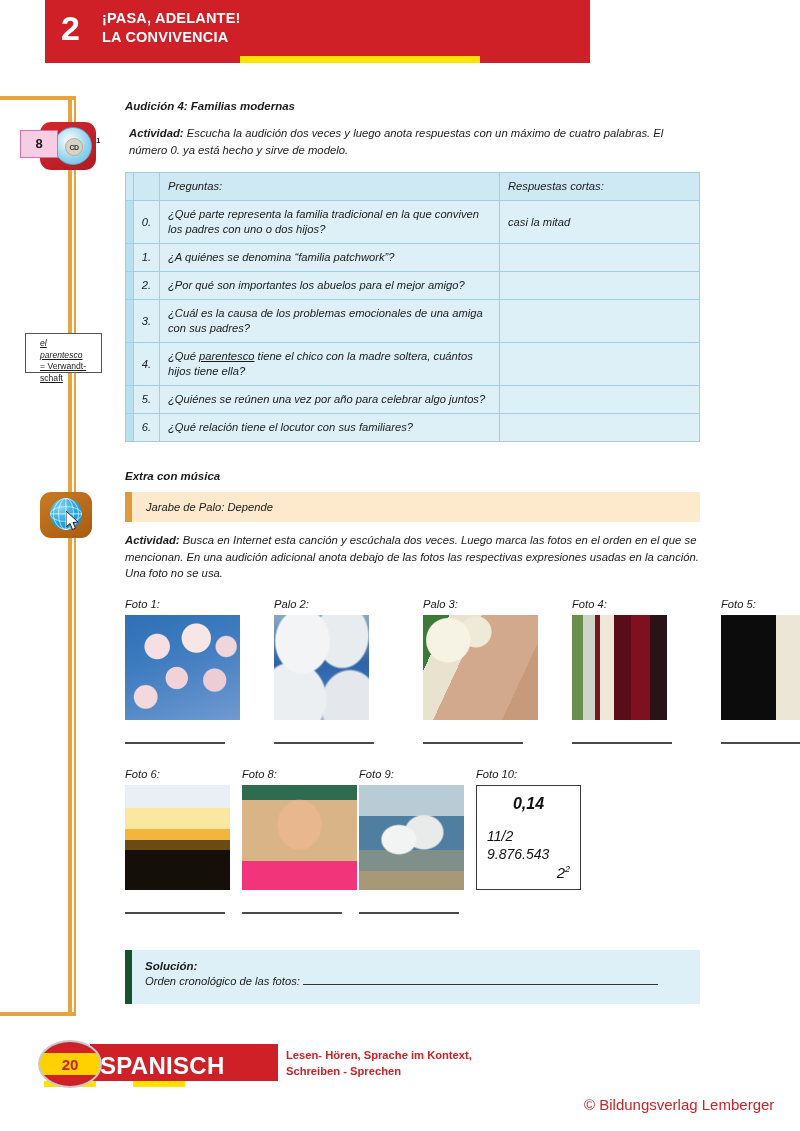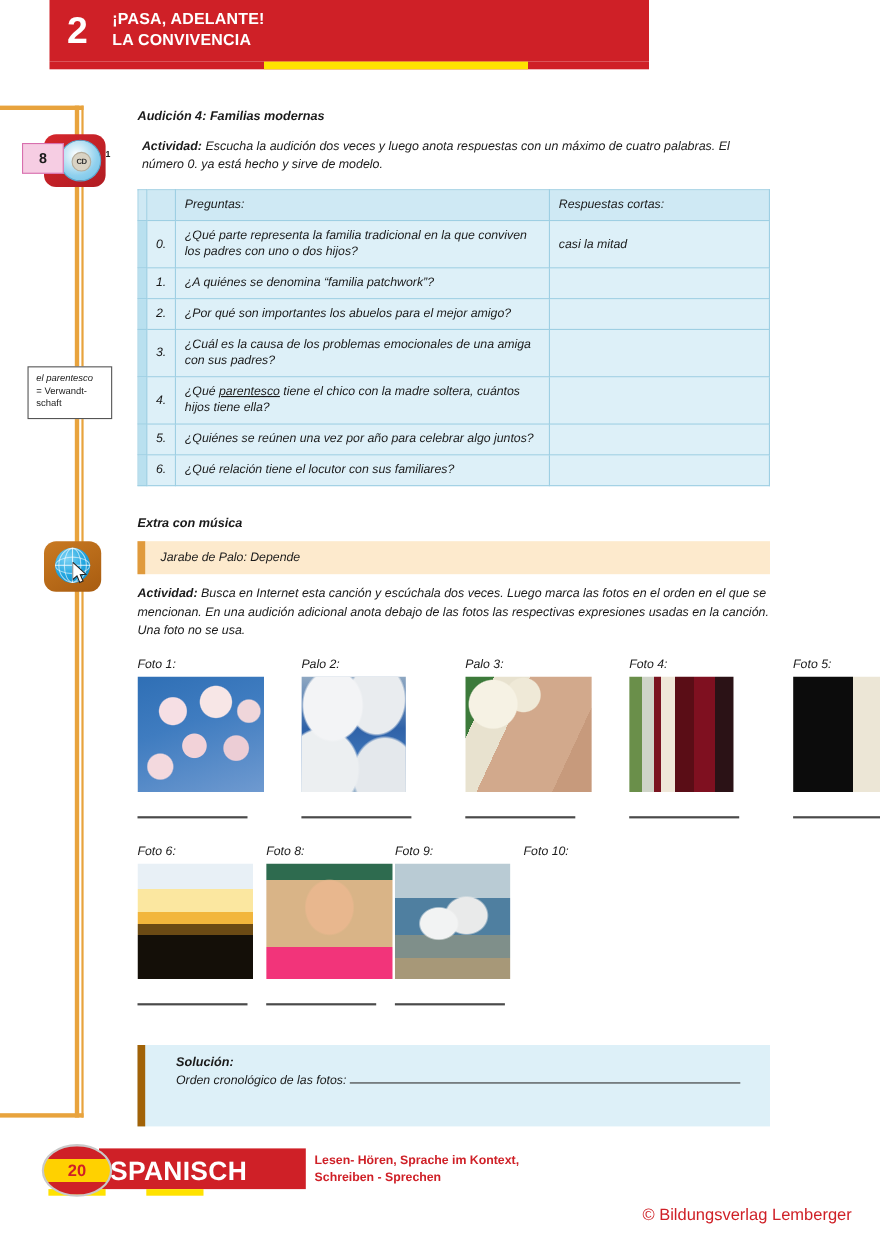--- a/index.html
+++ b/index.html
@@ -78,23 +78,23 @@
   }
   .track-badge {
     position:absolute; left:20px; top:130px; width:38px; height:28px;
     background:#f6cde3; border:1.5px solid #d86fae;
     text-align:center; line-height:25px;
     font-size:13px; font-weight:bold; color:#1a1a1a;
   }
 
   
   .vocab-box {
-    position:absolute; left:25px; top:333px; width:77px; height:48px;
+    position:absolute; left:25px; top:333px; width:77px; height:40px;
     background:#ffffff; border:1px solid #555;
-    padding:4px 7px; font-size:8.6px; line-height:11.5px; color:#1a1a1a;
+    padding:4px 14px; font-size:8.6px; line-height:11.5px; color:#1a1a1a;text-decoration:underline;
   }
   .vocab-es { font-style:italic; }
 
   
   .globe-icon {
     position:absolute; left:40px; top:492px; width:52px; height:46px;
     background:linear-gradient(150deg,#c97a22 0%,#a85c10 100%);
     border-radius:11px;
   }
   .globe-ball {
@@ -184,22 +184,22 @@
   }
   .nb1 { position:absolute; top:9px; left:0; width:100%; text-align:center;
          font-size:16px; font-weight:bold; }
   .nb2 { position:absolute; top:42px; left:10px; font-size:14px; }
   .nb3 { position:absolute; top:60px; left:10px; font-size:14px; }
   .nb4 { position:absolute; top:78px; right:10px; font-size:15px; }
   .nb4 sup { font-size:9px; }
 
   
   .sol-box {
-    width:575px; height:74px; background:#ddf0f8;
-    border-left:7px solid #a16207; padding:10px 0 0 28px;
+    width:575px; height:54px; background:#ddf0f8;
+    border-left:7px solid #14532d; padding:10px 0 0 13px;
   }
   .sol-title { font-weight:bold; font-style:italic; font-size:11.5px; color:#1a1a1a; }
   .sol-line { font-style:italic; font-size:11.2px; color:#1a1a1a; margin-top:2px; }
   .sol-rule { display:inline-block; width:355px; border-bottom:1px solid #333; height:11px; }
 
   
   .footer-banner {
     position:absolute; left:90px; top:1044px; width:188px; height:37px;
     background:#cf2027;
   }
@@ -440,20 +440,26 @@
     </div>
     <div class="photo-cell">
       <div class="photo-label">Foto 9:</div>
       <div class="photo-frame" style="width:105px;">
           <div class="ph ph-gulls"></div>
         </div>
       <div class="ansline"></div>
     </div>
     <div class="photo-cell">
       <div class="photo-label">Foto 10:</div>
+      <div class="numbox">
+        <div class="nb1">0,14</div>
+        <div class="nb2">11/2</div>
+        <div class="nb3">9.876.543</div>
+        <div class="nb4"><span>2</span><sup>2</sup></div>
+      </div>
     </div>
   </div>
 
   <div class="sol-box" style="position:absolute; top:950px;">
     <div class="sol-title">Solución:</div>
     <div class="sol-line">
       <span>Orden cronológico de las fotos:</span>
       <span class="sol-rule"></span>
     </div>
   </div>

